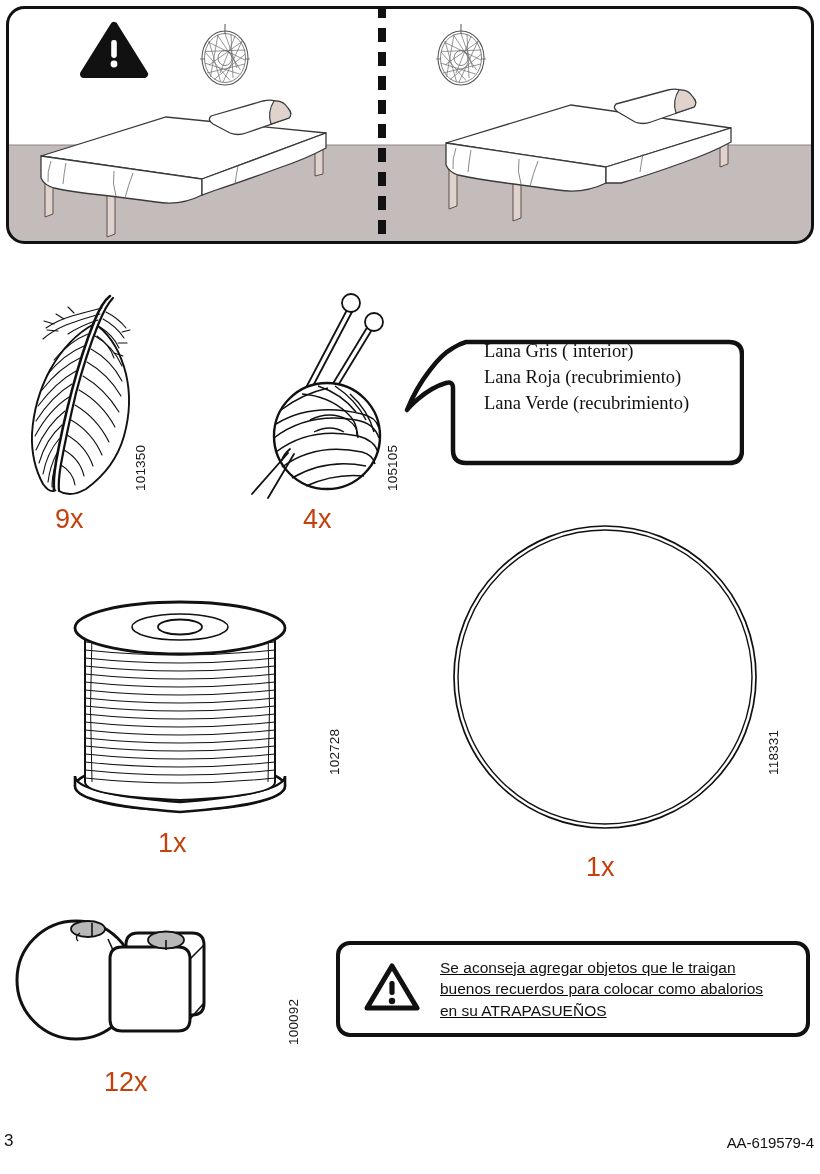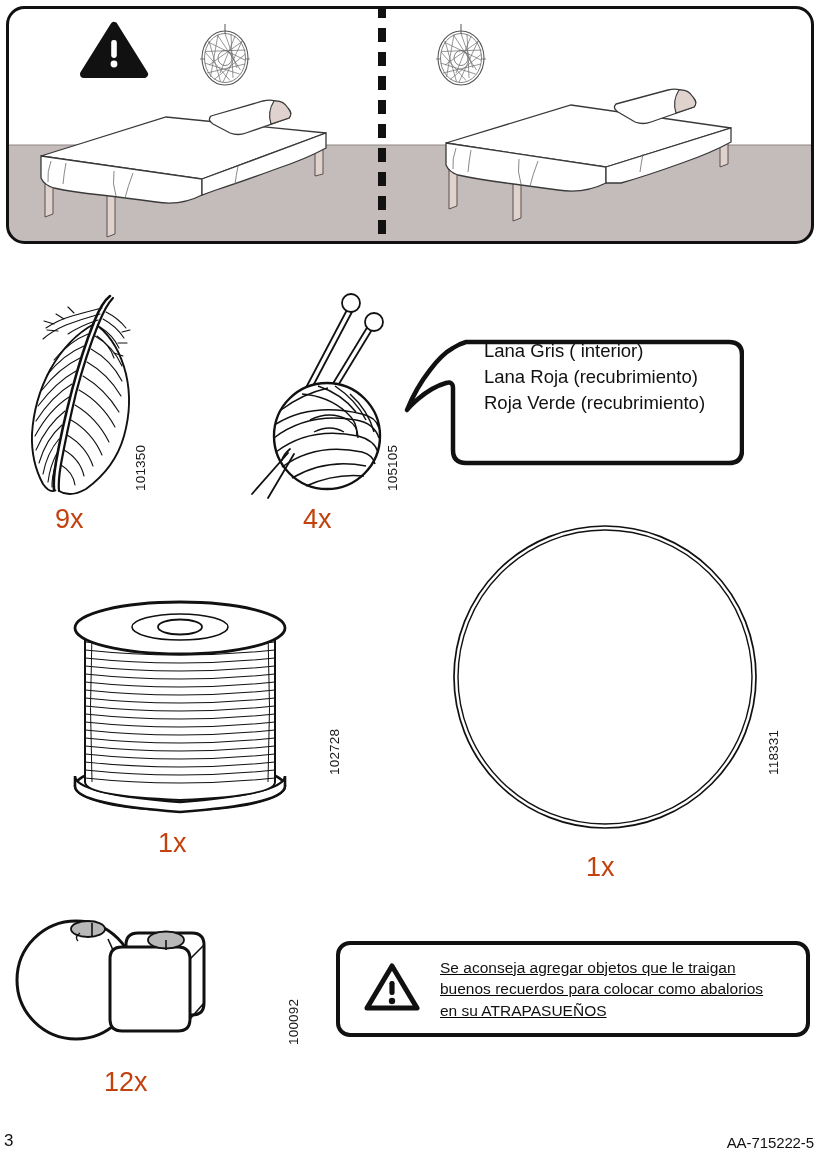--- a/index.html
+++ b/index.html
@@ -61,20 +61,21 @@
   }
   #wool-callout .bubble-svg {
     position: absolute;
     left: 0; top: 0;
   }
   #wool-callout .bubble-text {
     position: absolute;
     left: 80px;
     top: 20px;
     width: 250px;
+    font-family: Liberation Serif, serif;
   }
   #wool-callout .bubble-text div {
     font-size: 18.5px;
     line-height: 26px;
     color: #111111;
     white-space: nowrap;
   }
 
   
   #advisory-box {
@@ -348,21 +349,21 @@
              Q 49 63 42 65
              Q 28 69 14 81
              Q 6 88 3 92
              Q 12 70 26 52
              Q 38 36 49 30
              Q 55 26 62 24 Z" fill="#ffffff" stroke="#111111" stroke-width="4.5" stroke-linejoin="round"></path>
   </svg>
   <div class="bubble-text">
     <div>Lana Gris ( interior)</div>
     <div>Lana Roja (recubrimiento)</div>
-    <div>Roja Verde (recubrimiento)</div>
+    <div>Lana Verde (recubrimiento)</div>
   </div>
 </div>
 
 <div class="part-block" style="left:50px; top:590px; width:320px; height:290px;">
   <div class="part-art" style="left:8px; top:0px;">
     <svg width="260" height="230" viewBox="0 0 260 230" xmlns="http://www.w3.org/2000/svg">
 
       <ellipse cx="122" cy="196" rx="105" ry="24" fill="#ffffff" stroke="#111111" stroke-width="2.6"></ellipse>
       <path d="M 17 186 Q 17 204 122 212 Q 227 204 227 186 L 227 196 Q 227 214 122 222 Q 17 214 17 196 Z" fill="#ffffff" stroke="#111111" stroke-width="2.6"></path>
 
@@ -449,13 +450,13 @@
     </svg>
   </div>
   <div class="adv-text">
     <div>Se aconseja agregar objetos que le traigan</div>
     <div>buenos recuerdos para colocar como abalorios</div>
     <div>en su ATRAPASUEÑOS</div>
   </div>
 </div>
 
 <div id="footer-page-number">3</div>
-<div id="footer-doc-code">AA-715222-5</div>
+<div id="footer-doc-code">AA-619579-4</div>
 
 </body></html>

